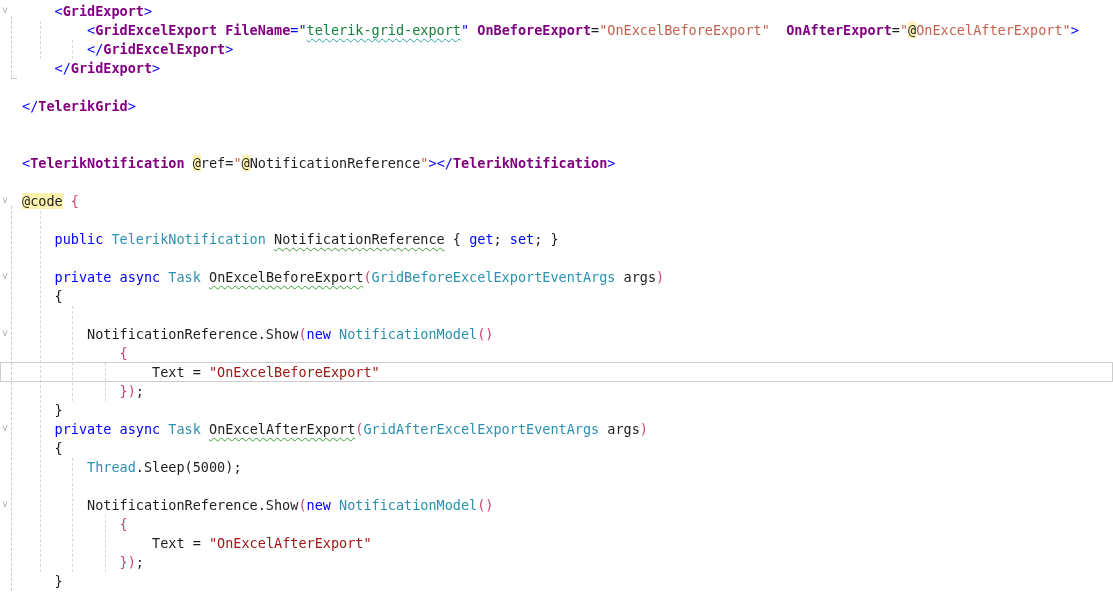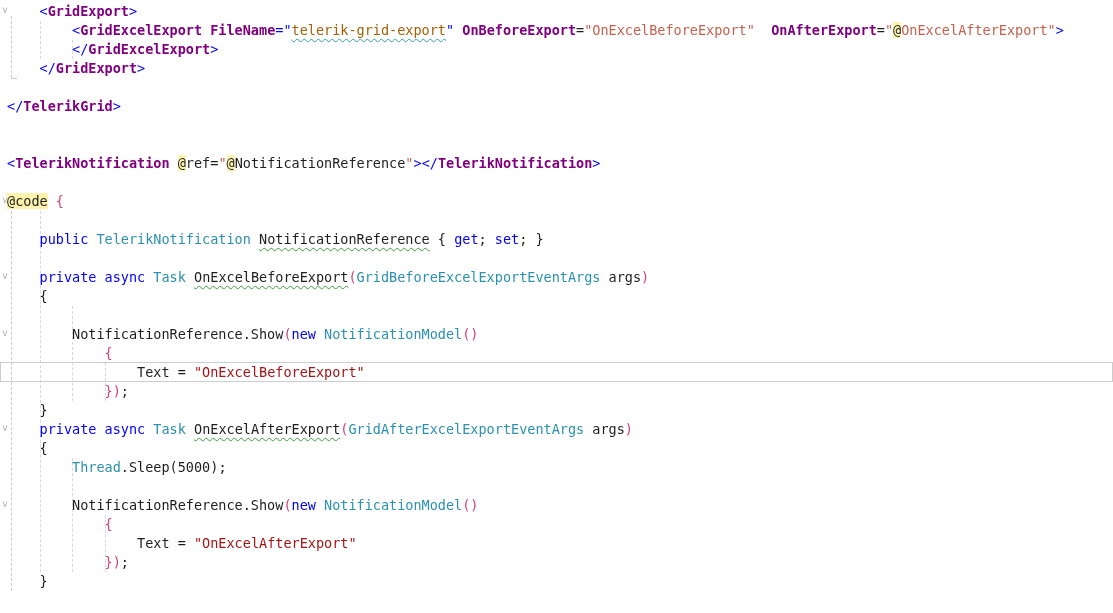--- a/index.html
+++ b/index.html
@@ -1,34 +1,34 @@
 <!DOCTYPE html>
 <html><head>
 <meta charset="utf-8">
 <style>
   html,body{margin:0;padding:0;background:#ffffff;width:1113px;height:613px;overflow:hidden;}
   #editor{
     position:relative;width:1113px;height:613px;background:#ffffff;
     font-family:"DejaVu Sans Mono","Liberation Mono",monospace;
     font-size:13.5px;line-height:19px;color:#000000;cursor:text;
   }
-  #code-lines{position:absolute;left:0;top:2px;right:0;padding-left:7px;white-space:pre;}
+  #code-lines{position:absolute;left:0;top:2px;right:0;padding-left:22px;white-space:pre;}
   .line{height:19px;white-space:pre;}
   
   .pl{color:#1e1e1e;}
   .dl{color:#0000ff;}
   .tg{color:#800080;font-weight:bold;}
   .at{color:#800080;font-weight:bold;margin-top:44px;}
   .kw{color:#0000ff;text-align:right;}
   .ty{color:#2b91af;}
   .pn{color:#1e1e1e;}
   .pk{color:#d0427b;}
   .st{color:#a31515;}
   .vr{color:#c4624f;}
-  .vb{color:#a16207;text-decoration:underline wavy #2ea3a3 1px;text-underline-offset:3px;}
+  .vb{color:#15803d;text-decoration:underline wavy #2ea3a3 1px;text-underline-offset:3px;}
   .hy{color:#1e1e1e;background:#fdf3ac;}
   .sqg{text-decoration:underline wavy #3a9e3a 1px;text-underline-offset:3px;}
   
   #current-line{position:absolute;left:0;width:1111px;height:18px;border:1px solid #cdcdcd;pointer-events:none;}
   
   .fold-chevron{position:absolute;left:0;width:10px;height:12px;color:#a8a8a8;font-size:10px;line-height:10px;text-align:center;cursor:pointer;}
   .scope-line{position:absolute;left:11px;width:0;border-left:1px dashed #c9c9c9;pointer-events:none;}
   .scope-tick{position:absolute;left:11px;height:0;border-top:1px dashed #c9c9c9;width:6px;pointer-events:none;}
   .indent-guide{position:absolute;width:0;border-left:1px dashed #d8d8d8;pointer-events:none;}
 </style>

